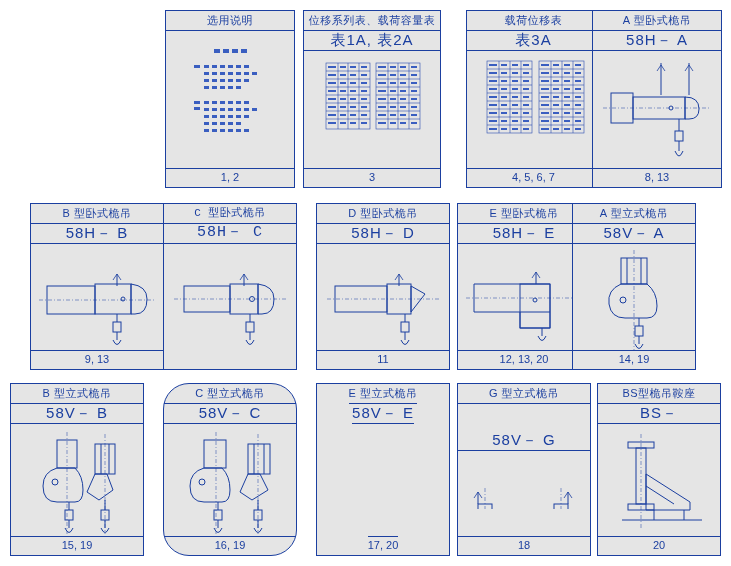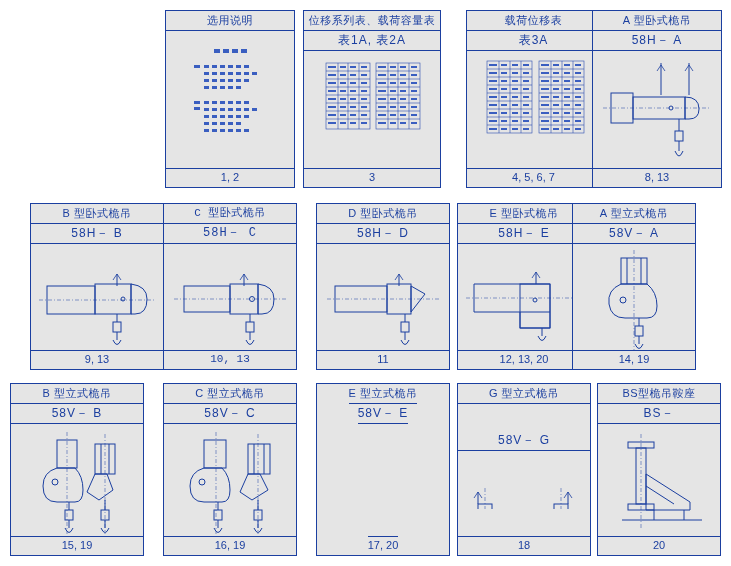--- a/index.html
+++ b/index.html
@@ -27,21 +27,21 @@
     font-size:11px;
     line-height:18px;
     height:19px;
     white-space:nowrap;
     overflow:hidden;
     letter-spacing:0.5px;
   }
   .hdr2{
     border-bottom:1px solid #1b3fa0;
     text-align:center;
-    font-size:12px;
+    font-size:15px;
     line-height:18px;
     height:19px;
     white-space:nowrap;
     overflow:hidden;
     letter-spacing:1px;
   }
   .body{
     flex:1;
     position:relative;
     overflow:hidden;
@@ -415,21 +415,20 @@
           <line x1="86" y1="70" x2="86" y2="78"></line>
           <rect x="82" y="78" width="8" height="10"></rect>
           <line x1="86" y1="88" x2="86" y2="96"></line>
           <path d="M82 96 q4 9 8 0"></path>
         </g>
         <g stroke="#1b3fa0" stroke-width="0.5" stroke-dasharray="4 2 1 2" fill="none">
           <line x1="10" y1="55" x2="124" y2="55"></line>
         </g>
       </svg>
     </div>
-    <div class="ftr">10, 13</div>
   </div>
 
   <div class="card r2" style="left:316px;width:134px;">
     <div class="hdr">D 型卧式桅吊</div>
     <div class="hdr2">58H－  D</div>
     <div class="body">
       <svg width="134" height="110" viewBox="0 0 134 110">
         <g stroke="#1b3fa0" stroke-width="1" fill="none">
           <rect x="18" y="42" width="52" height="26"></rect>
           <rect x="70" y="40" width="24" height="30"></rect>
@@ -520,21 +519,21 @@
         </g>
         <g stroke="#1b3fa0" stroke-width="0.5" stroke-dasharray="4 2 1 2" fill="none">
           <line x1="56" y1="8" x2="56" y2="110"></line>
           <line x1="94" y1="10" x2="94" y2="110"></line>
         </g>
       </svg>
     </div>
     <div class="ftr">15, 19</div>
   </div>
 
-  <div class="card r3" style="left:163px;width:134px;">
+  <div class="card r3" style="left:163px;width:134px;border-radius:26px;">
     <div class="hdr">C 型立式桅吊</div>
     <div class="hdr2">58V－  C</div>
     <div class="body">
       <svg width="134" height="115" viewBox="0 0 134 115">
         <g stroke="#1b3fa0" stroke-width="1" fill="none">
           <rect x="40" y="16" width="22" height="28"></rect>
           <path d="M40 44 q-14 4 -14 18 q0 16 14 16 h18 q8 0 8 -12 q0 -14 -8 -22 z"></path>
           <circle cx="38" cy="58" r="3"></circle>
           <line x1="54" y1="78" x2="54" y2="86"></line>
           <rect x="50" y="86" width="8" height="10"></rect>

